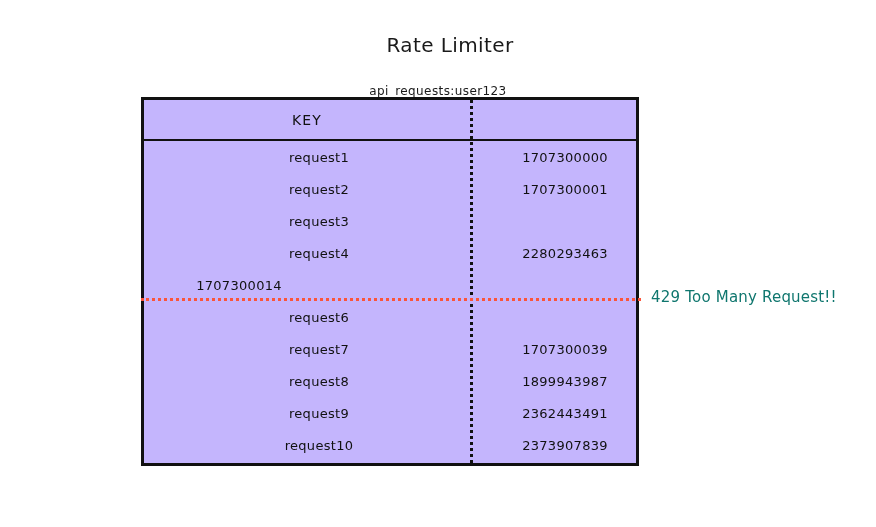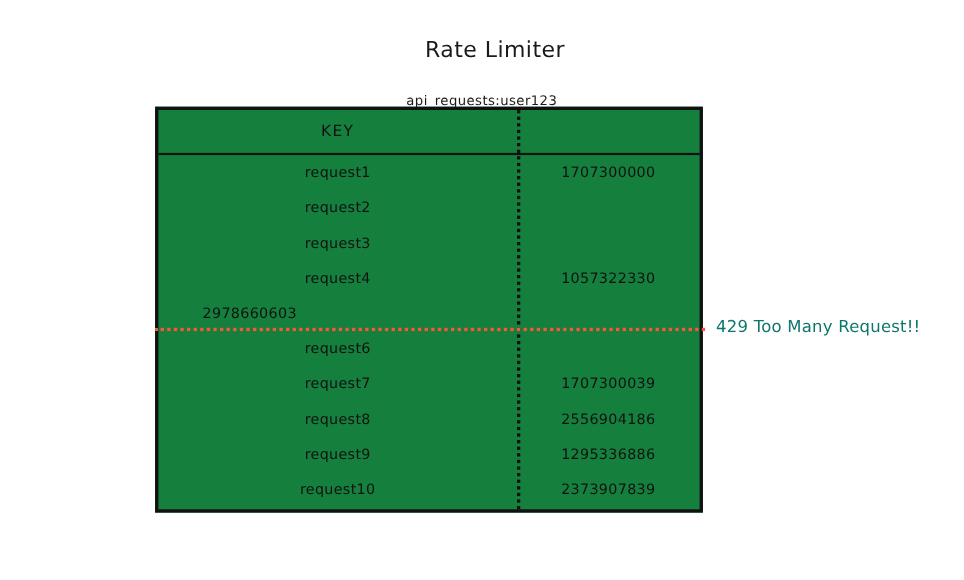--- a/index.html
+++ b/index.html
@@ -42,21 +42,21 @@
     font-weight: 400;
   }
 
   
   #table-frame {
     position: absolute;
     left: 141px;
     top: 97px;
     width: 498px;
     height: 369px;
-    background: #15803d;
+    background: #c4b5fd;
     border: 3px solid #111111;
     box-sizing: border-box;
   }
 
   
   #table-header {
     position: absolute;
     left: 0;
     top: 0;
     width: 100%;
@@ -85,21 +85,21 @@
     top: 0px;
     left: 326px;
     width: 0;
     height: 363px;
     border-left: 3px dotted #111111;
   }
 
   
   #table-body {
     position: absolute;
-    left: 0;
+    left: 12px;
     top: 41px;
     width: 100%;
   }
   .table-row {
     display: flex;
     height: 32px;
     align-items: center;
   }
   .cell {
     display: flex;
@@ -149,45 +149,46 @@
 
     <div id="column-divider"></div>
 
     <div id="table-body">
         <div class="table-row">
           <div class="cell cell-key">request1</div>
           <div class="cell cell-score">1707300000</div>
         </div>
         <div class="table-row">
           <div class="cell cell-key">request2</div>
+          <div class="cell cell-score">1707300001</div>
         </div>
         <div class="table-row">
           <div class="cell cell-key">request3</div>
         </div>
         <div class="table-row">
           <div class="cell cell-key">request4</div>
-          <div class="cell cell-score">1057322330</div>
-        </div>
-        <div class="table-row">
-          <div class="cell cell-score">2978660603</div>
+          <div class="cell cell-score">2280293463</div>
+        </div>
+        <div class="table-row">
+          <div class="cell cell-score">1707300014</div>
         </div>
         <div class="table-row">
           <div class="cell cell-key">request6</div>
         </div>
         <div class="table-row">
           <div class="cell cell-key">request7</div>
           <div class="cell cell-score">1707300039</div>
         </div>
         <div class="table-row">
           <div class="cell cell-key">request8</div>
-          <div class="cell cell-score">2556904186</div>
+          <div class="cell cell-score">1899943987</div>
         </div>
         <div class="table-row">
           <div class="cell cell-key">request9</div>
-          <div class="cell cell-score">1295336886</div>
+          <div class="cell cell-score">2362443491</div>
         </div>
         <div class="table-row">
           <div class="cell cell-key">request10</div>
           <div class="cell cell-score">2373907839</div>
         </div>
       </div>
 
   </div>
 
   <div id="cutoff-line"></div>

